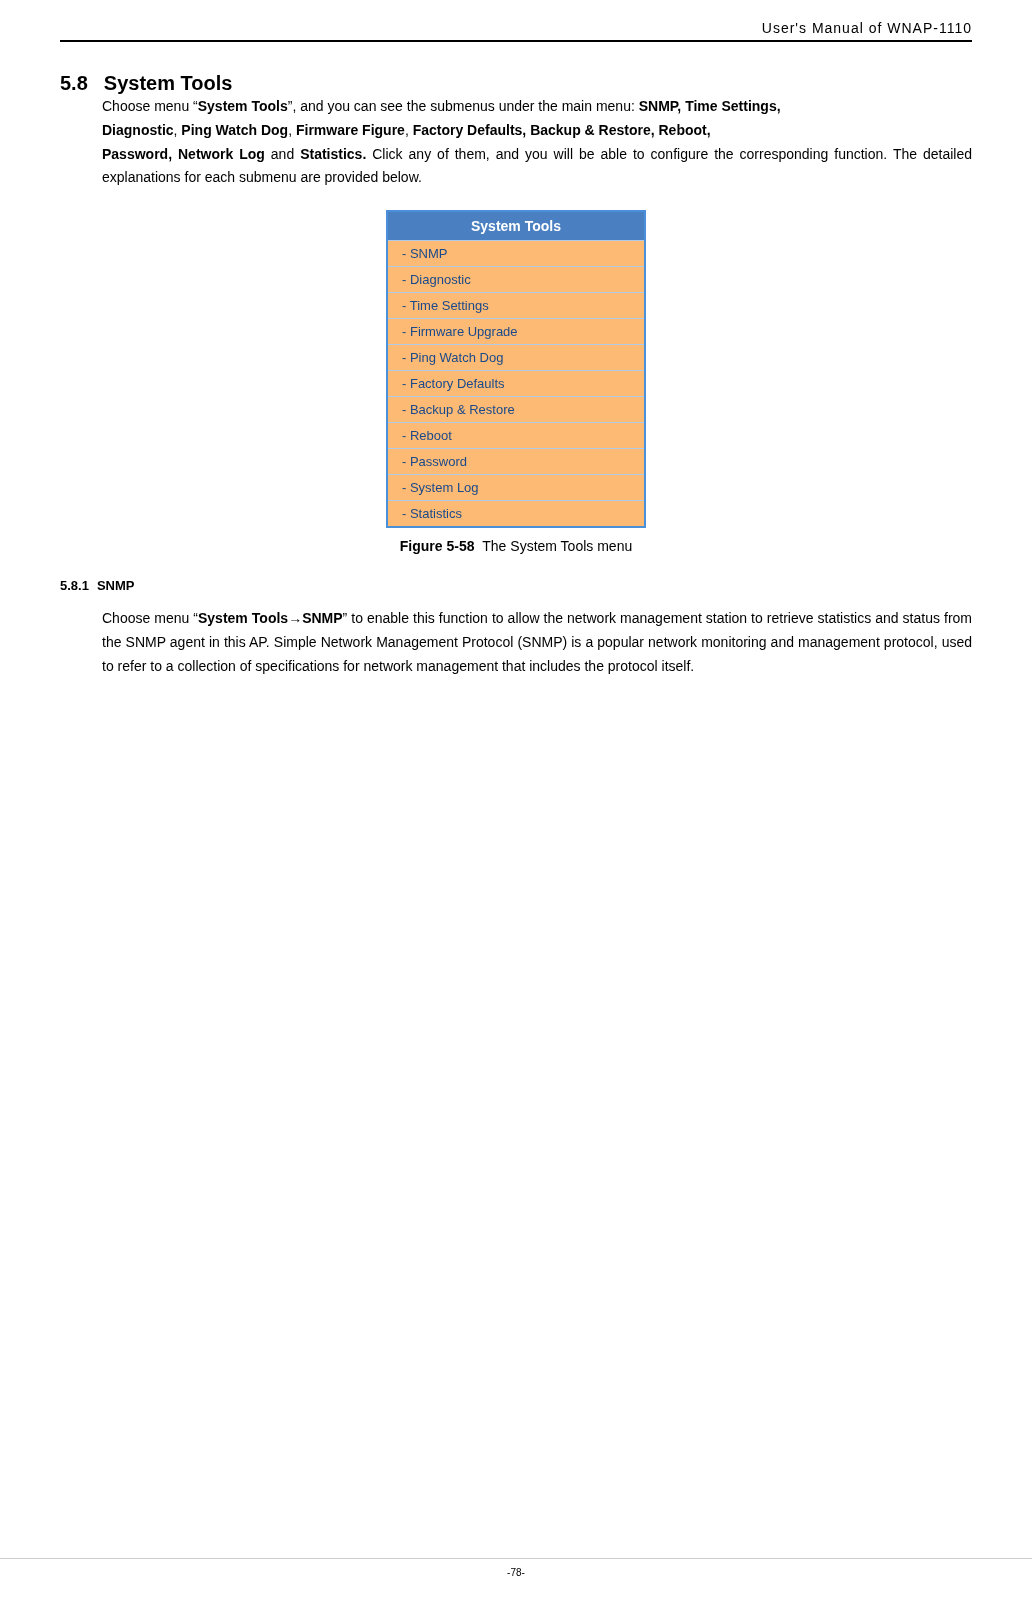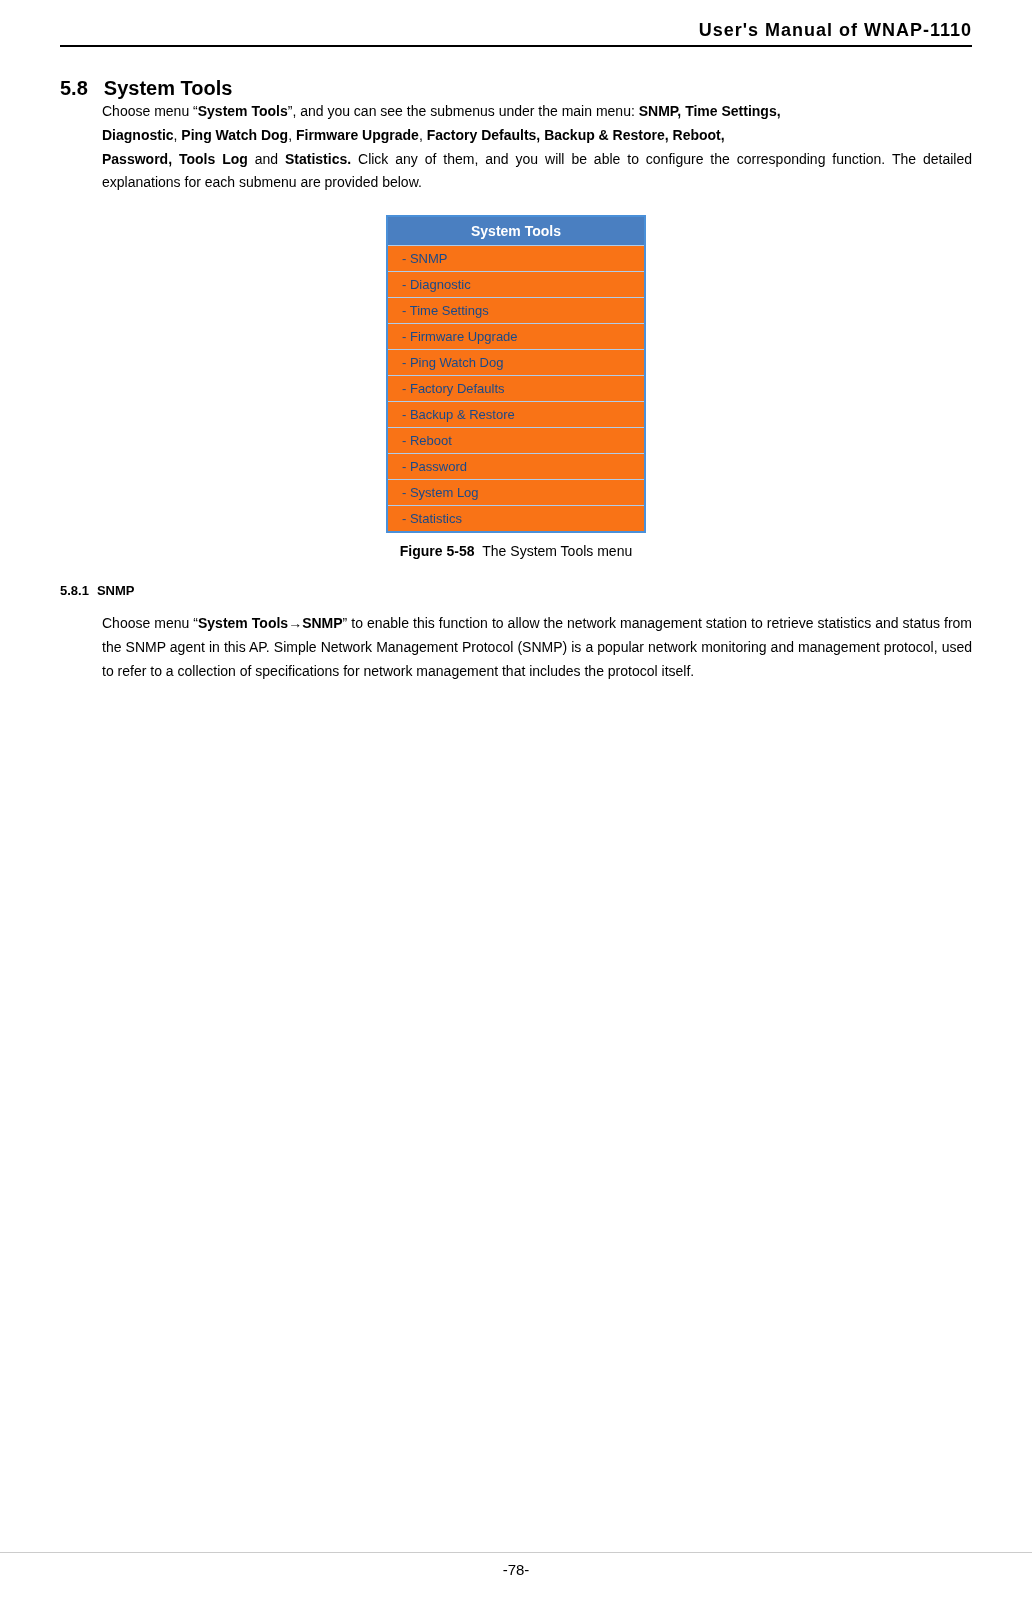--- a/index.html
+++ b/index.html
@@ -26,22 +26,22 @@
     }
 
     .header-bar {
       border-bottom: 2px solid #000;
       text-align: right;
       padding-bottom: 4px;
       margin-bottom: 30px;
     }
 
     .header-title {
-      font-size: 18px;
-      font-weight: bold;
+      font-size: 14px;
+      font-weight: normal;
       letter-spacing: 1px;
       margin-left: 8px;
     }
 
     .section-heading {
       font-size: 20px;
       font-weight: bold;
     }
 
     .section-number {
@@ -76,21 +76,21 @@
     .menu-header {
       background-color: #4a7fc1;
       color: #ffffff;
       font-weight: bold;
       font-size: 14px;
       padding: 6px 12px;
       text-align: center;
     }
 
     .menu-item {
-      background-color: #f97316;
+      background-color: #fdba74;
       color: #1a4a8a;
       font-size: 13px;
       padding: 5px 14px;
       border-top: 1px solid #b0cce8;
       cursor: pointer;
     }
 
     .figure-caption {
       margin-top: 10px;
       font-size: 14px;
@@ -111,42 +111,42 @@
     .subsection-number {
       margin-right: 8px;
     }
 
     .page-number-bar {
       position: absolute;
       bottom: 20px;
       left: 0;
       right: 0;
       text-align: center;
-      font-size: 15px;
+      font-size: 10px;
       border-top: 1px solid #ccc;
       padding-top: 8px;
     }
   </style>
 </head>
 <body>
 
 <div class="page-container">
 
   <div class="header-bar">
     <span class="header-title">User's Manual  of  WNAP-1110</span>
   </div>
 
   <div class="section-heading">
     <span class="section-number">5.8</span><span>System Tools</span>
   </div>
 
   <p class="body-text">
     <span>Choose menu “</span><span class="bold">System Tools</span><span>”, and you can see the submenus under the main menu: </span><span class="bold">SNMP, Time Settings,</span><br>
-    <span class="bold">Diagnostic</span><span>, </span><span class="bold">Ping Watch Dog</span><span>, </span><span class="bold">Firmware Upgrade</span><span>, </span><span class="bold">Factory Defaults,</span><span> </span><span class="bold">Backup &amp; Restore, Reboot,</span><br>
-    <span class="bold">Password, Tools Log</span><span> and </span><span class="bold">Statistics.</span><span> Click any of them, and you will be able to configure the corresponding function. The detailed explanations for each submenu are provided below.</span>
+    <span class="bold">Diagnostic</span><span>, </span><span class="bold">Ping Watch Dog</span><span>, </span><span class="bold">Firmware Figure</span><span>, </span><span class="bold">Factory Defaults,</span><span> </span><span class="bold">Backup &amp; Restore, Reboot,</span><br>
+    <span class="bold">Password, Network Log</span><span> and </span><span class="bold">Statistics.</span><span> Click any of them, and you will be able to configure the corresponding function. The detailed explanations for each submenu are provided below.</span>
   </p>
 
   <div class="figure-container">
     <div class="menu-box">
       <div class="menu-header">System Tools</div>
       <div class="menu-item">- SNMP</div>
       <div class="menu-item">- Diagnostic</div>
       <div class="menu-item">- Time Settings</div>
       <div class="menu-item">- Firmware Upgrade</div>
       <div class="menu-item">- Ping Watch Dog</div>

